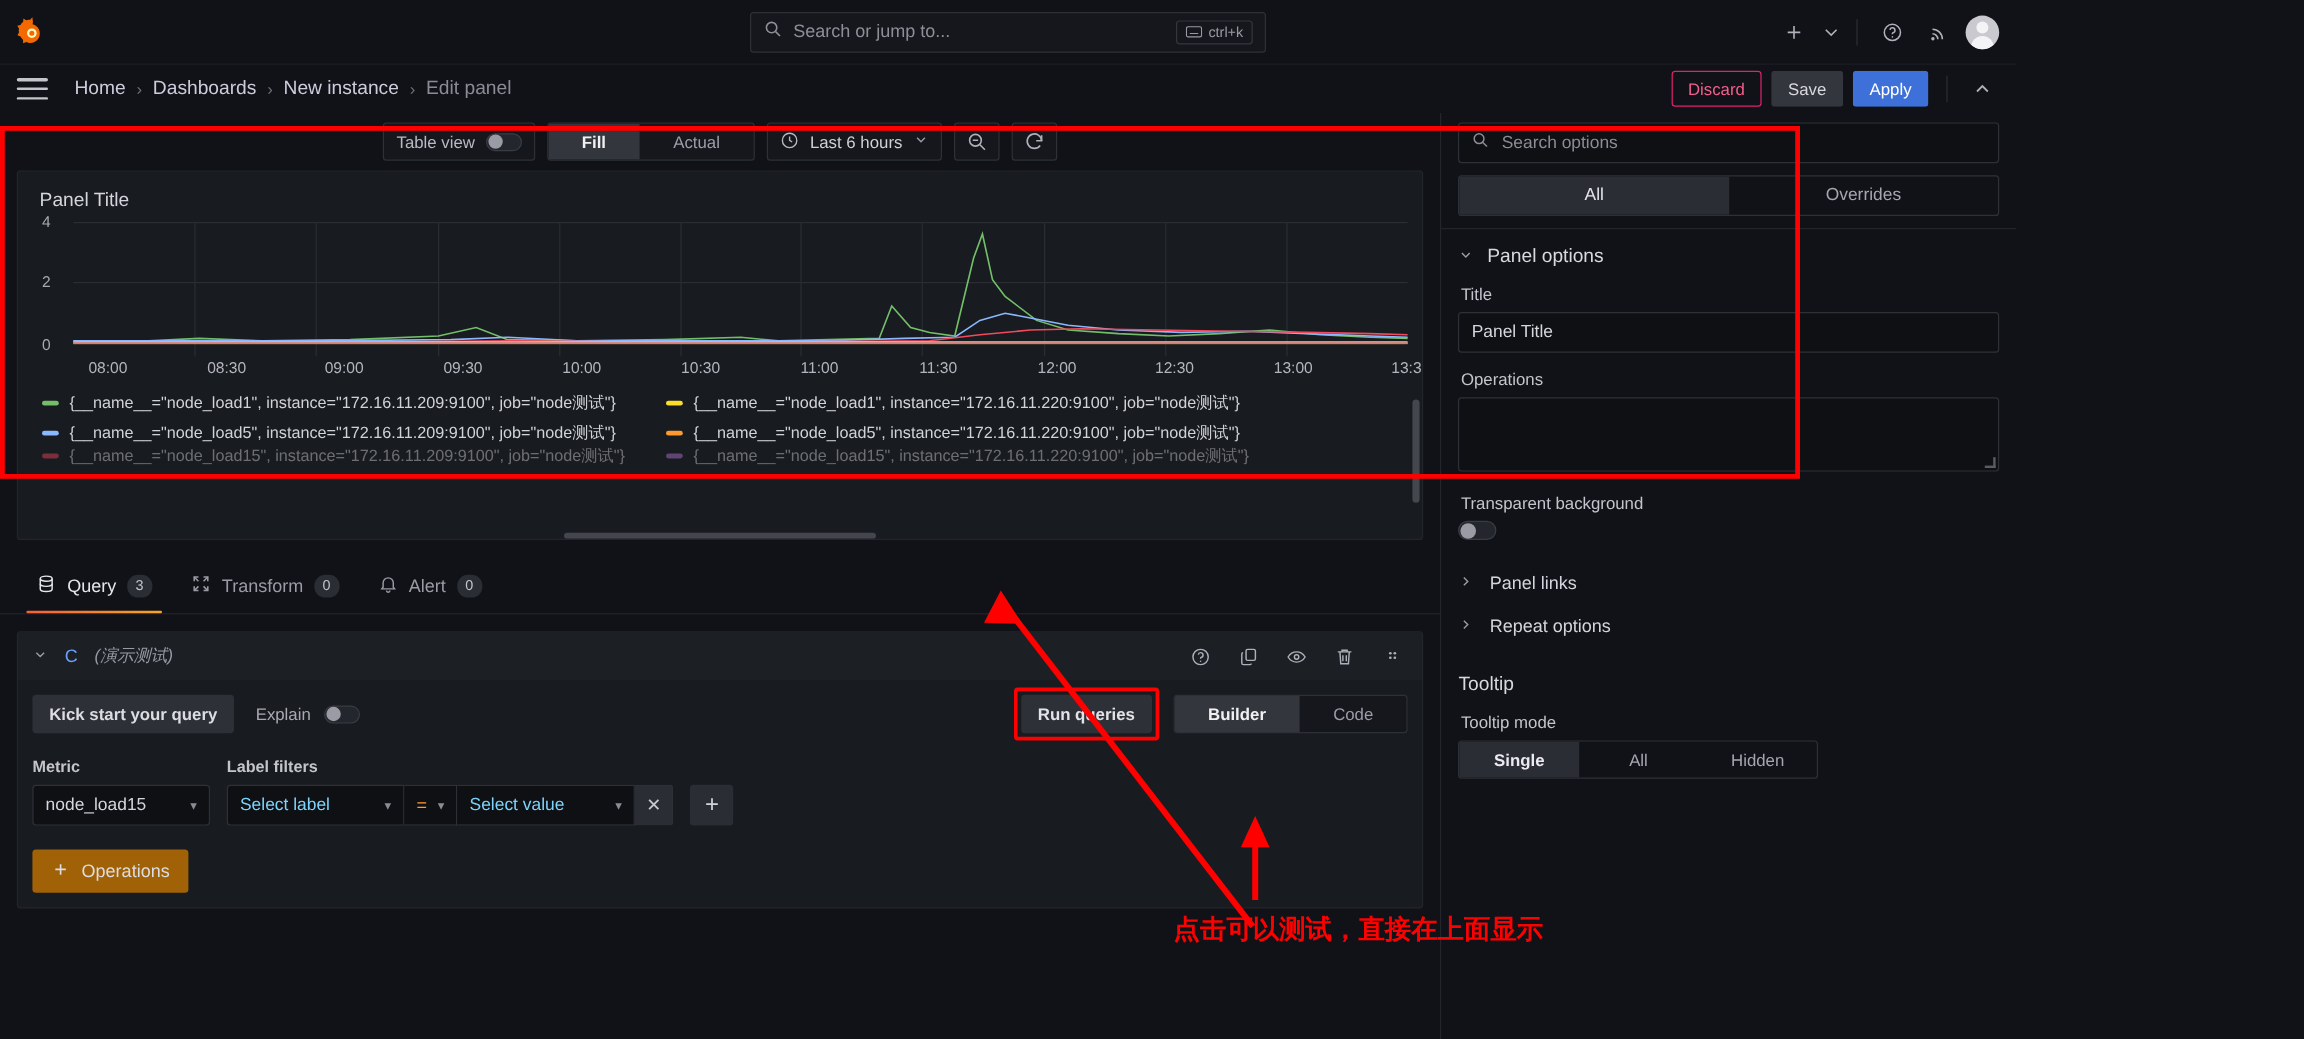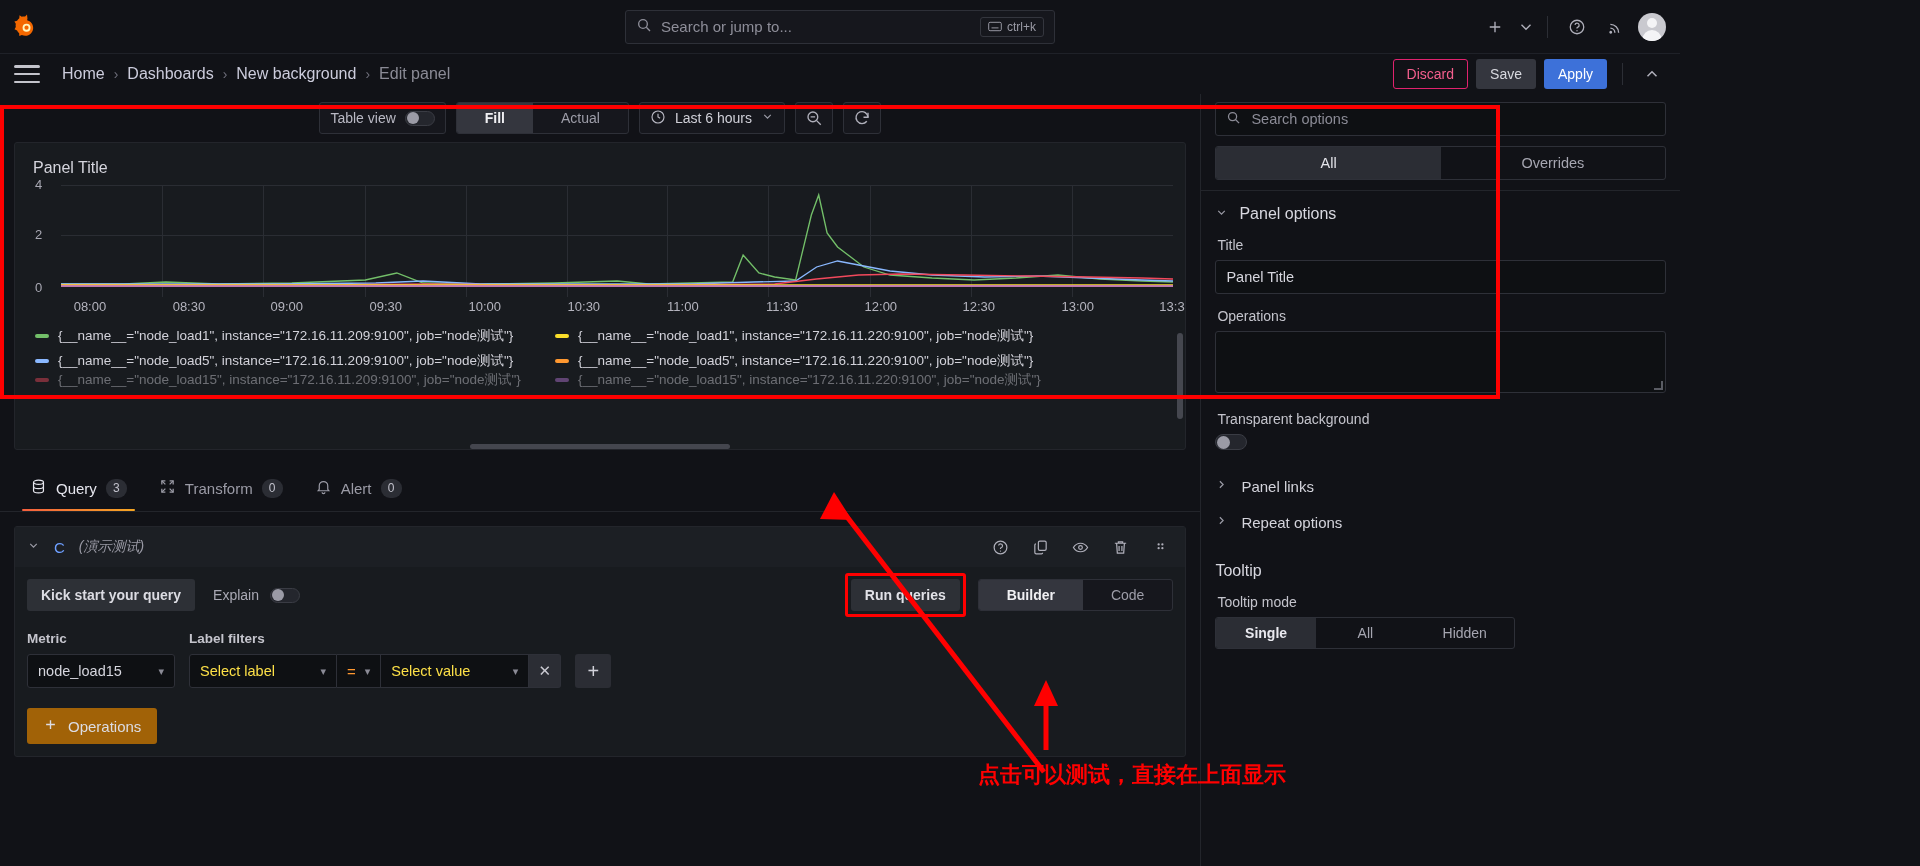--- a/index.html
+++ b/index.html
@@ -154,21 +154,21 @@
   .btn-run { background: #2d3036; color: #e2e2e8; font-weight: 600; height: 32px; padding: 0 14px; border-radius: 3px; display: flex; align-items: center; font-size: 14px; cursor: pointer; }
 
   .fields { display: flex; gap: 14px; margin-top: 20px; align-items: flex-end; }
   .fgroup { }
   .flabel { font-size: 13.5px; color: #c4c4cc; font-weight: 600; margin-bottom: 8px; }
   .sel {
     height: 34px; background: #0e1013; border: 1px solid #2e3038; border-radius: 3px;
     display: flex; align-items: center; padding: 0 10px; gap: 10px; font-size: 14.5px; color: #d6d6de; cursor: pointer;
   }
   .sel .chev { color: #8b8b96; font-size: 11px; }
-  .ph2 { color: #fde047; }
+  .ph2 { color: #7dd3fc; }
   .lfilter { display: flex; align-items: stretch; }
   .lfilter .sel { border-radius: 0; border-left: none; }
   .lfilter .sel:first-child { border-left: 1px solid #2e3038; border-radius: 3px 0 0 3px; }
   .eqbox { height: 34px; background: #0e1013; border: 1px solid #2e3038; border-left: none; display: flex; align-items: center; gap: 9px; padding: 0 10px; }
   .eqbox .eq { color: #ff9830; font-size: 15px; }
   .xbtn { width: 32px; height: 34px; background: #2b2d34; border: 1px solid #2e3038; border-left: none; border-radius: 0 3px 3px 0; display: flex; align-items: center; justify-content: center; color: #c9c9d1; font-size: 15px; cursor: pointer; }
   .plusbtn { width: 36px; height: 34px; background: #2b2d34; border-radius: 3px; display: flex; align-items: center; justify-content: center; color: #d2d2da; font-size: 20px; cursor: pointer; margin-left: 14px; }
   .ops { margin-top: 20px; }
   .btn-ops { background: #a16207; color: #dcdce3; height: 36px; padding: 0 16px; border-radius: 3px; display: inline-flex; align-items: center; gap: 10px; font-size: 15px; font-weight: 500; cursor: pointer; }
 
@@ -270,21 +270,21 @@
     <div class="burger">
         <i></i>
         <i></i>
         <i></i>
       </div>
     <div class="crumbs">
       <a>Home</a>
       <span class="sep">›</span>
       <a>Dashboards</a>
       <span class="sep">›</span>
-      <a>New background</a>
+      <a>New instance</a>
       <span class="sep">›</span>
       <span class="cur">Edit panel</span>
     </div>
     <div class="crumb-right">
       <div class="btn btn-discard">Discard</div>
       <div class="btn btn-save">Save</div>
       <div class="btn btn-apply">Apply</div>
       <div class="vdiv"></div>
       <div class="collapse-btn">
         <svg width="18" height="18" viewBox="0 0 24 24" fill="none" stroke="currentColor" stroke-width="2">

